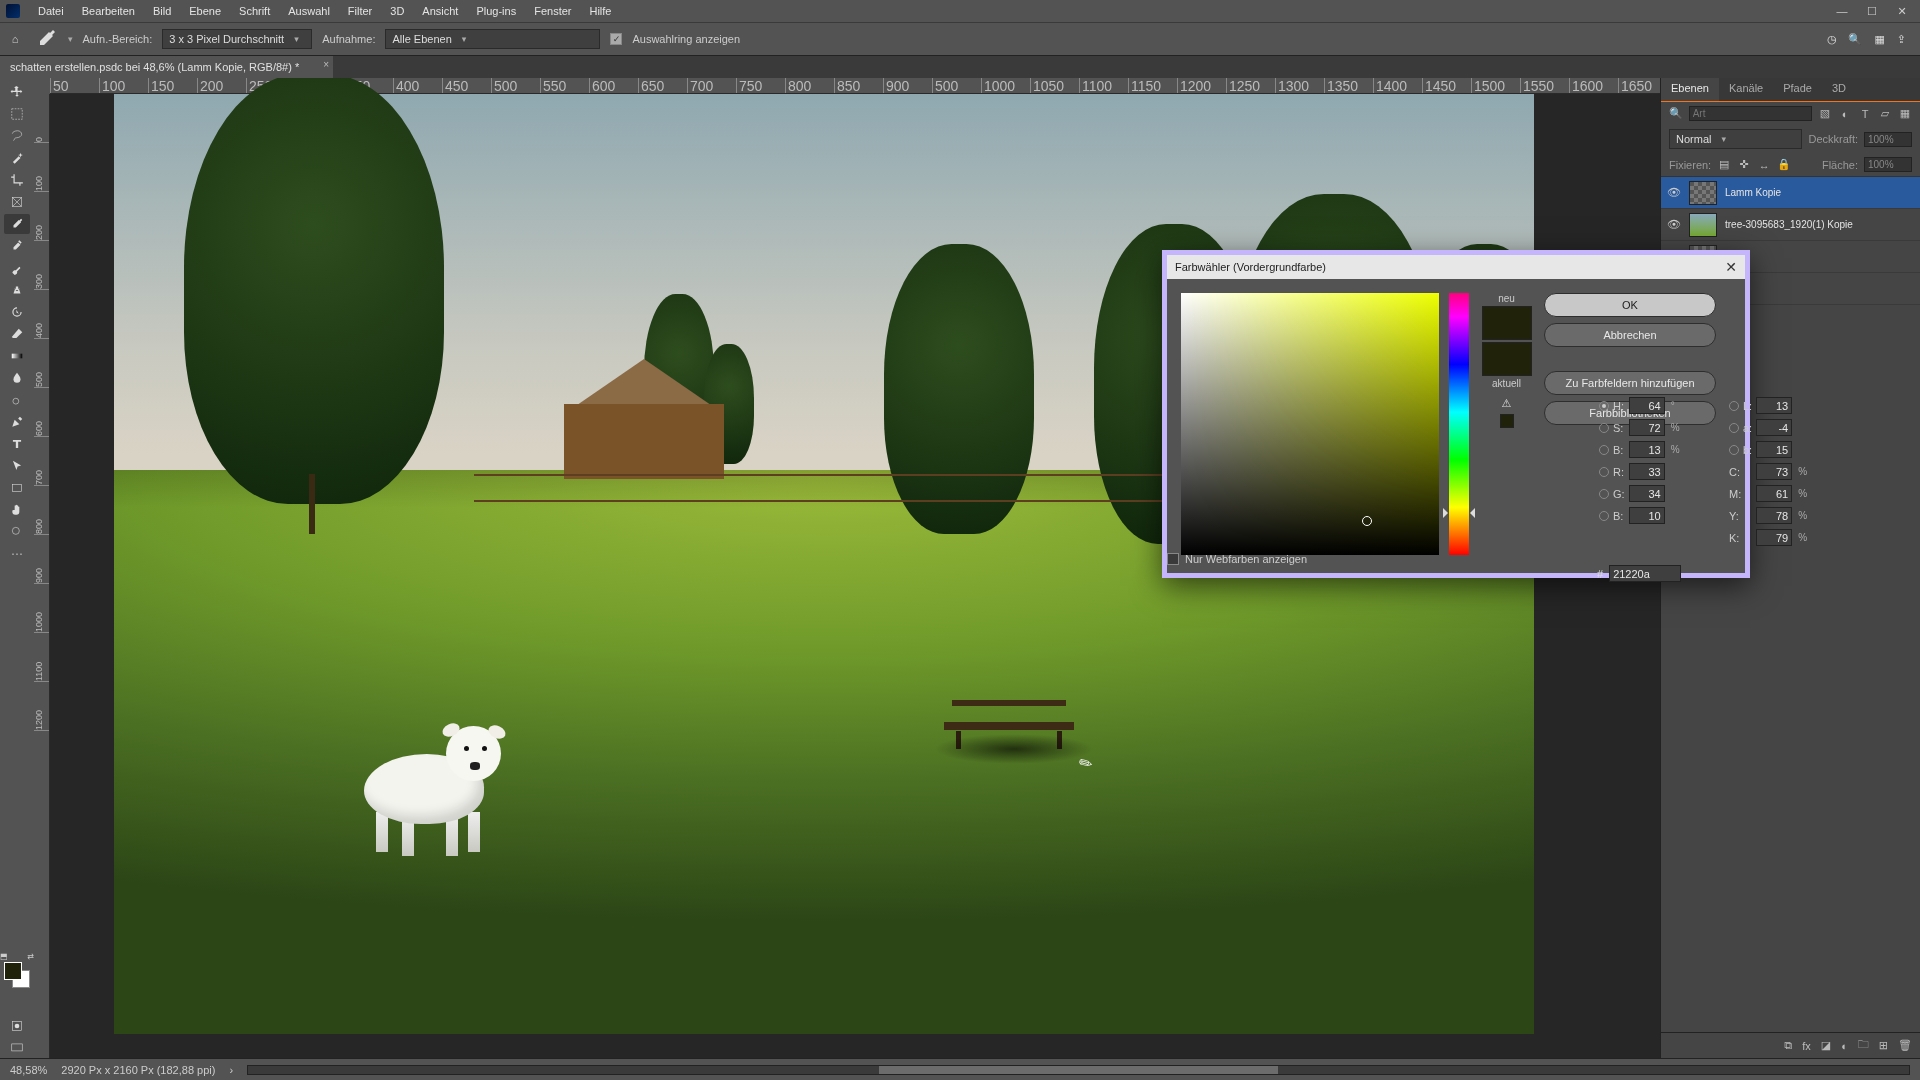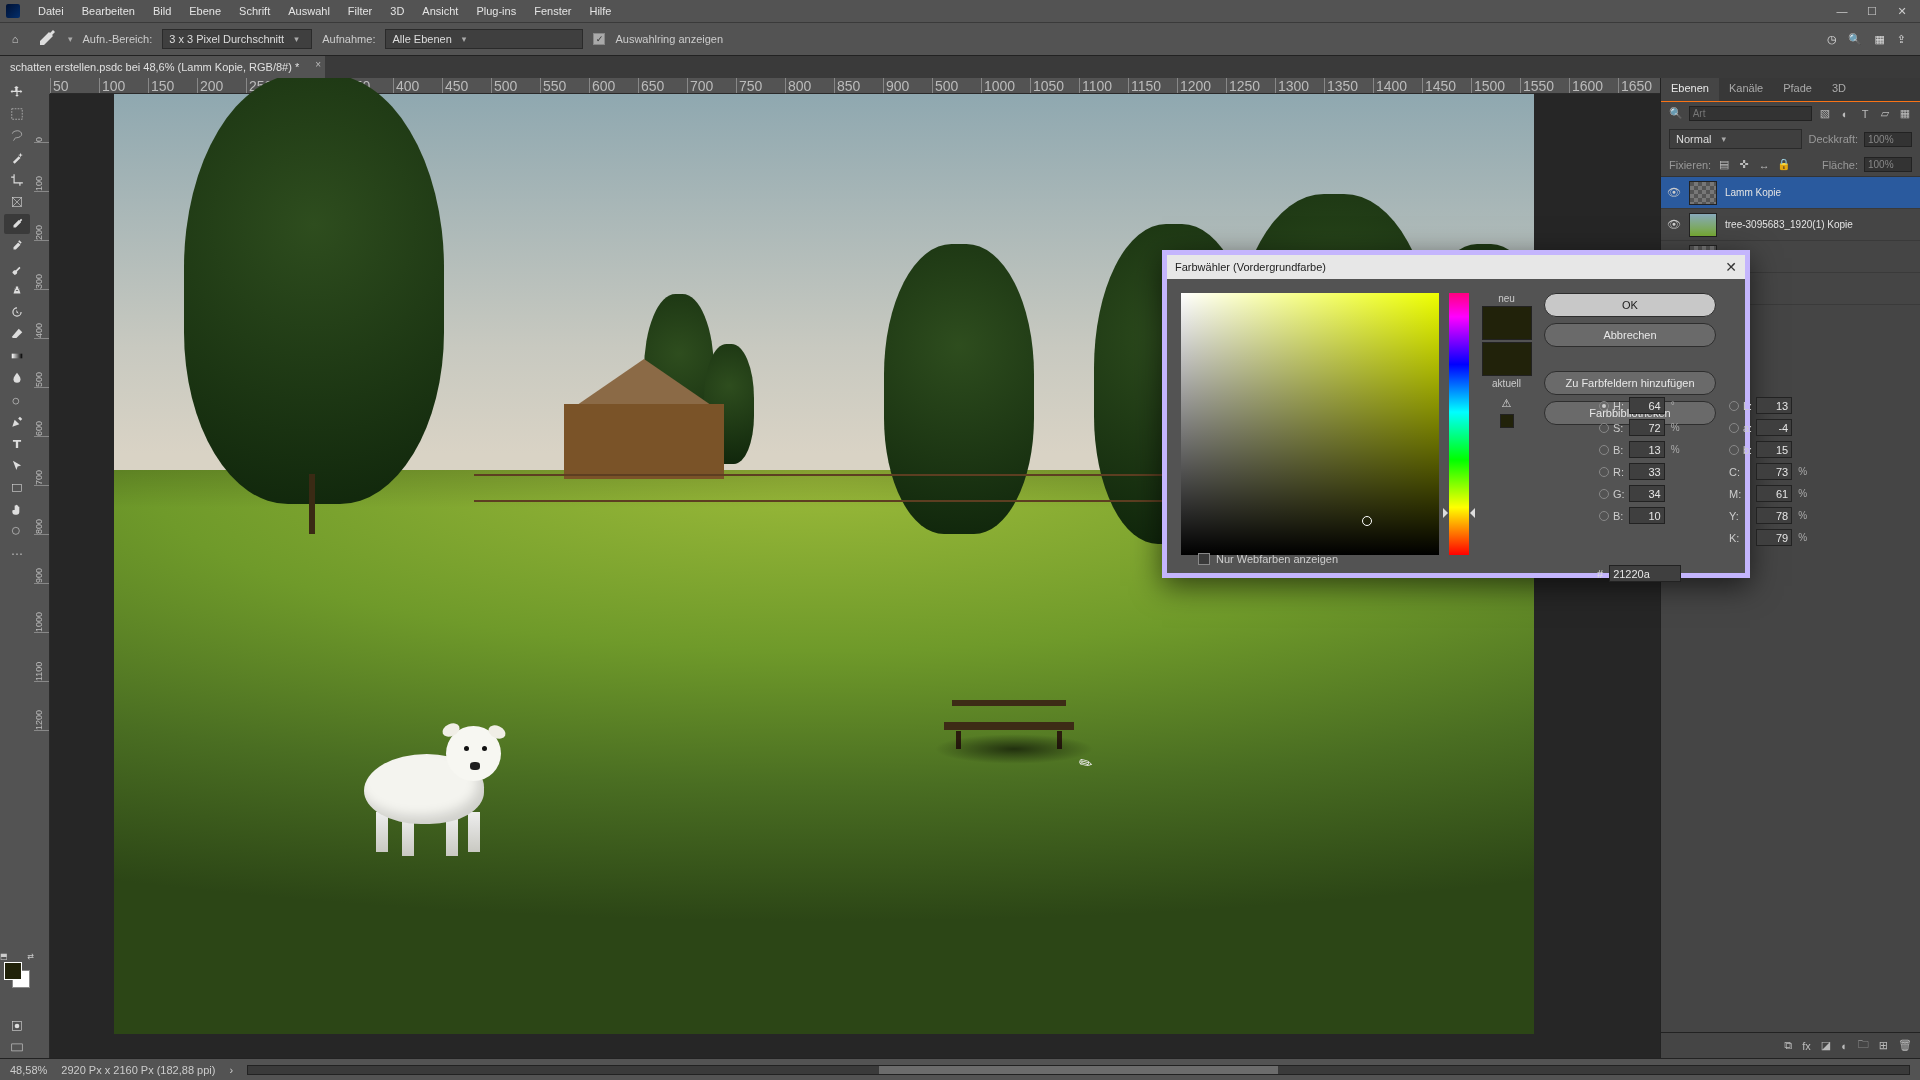--- a/index.html
+++ b/index.html
@@ -15,21 +15,21 @@
   #optionsbar .homeico { width:18px;height:18px; display:flex;align-items:center;justify-content:center;color:#ccc;}
   #optionsbar .toolico { width:24px;height:24px; display:flex;align-items:center;justify-content:center;}
   .dd { background:#3f3f3f;border:1px solid #2a2a2a;color:#ddd;padding:2px 6px; height:20px; display:flex; align-items:center; gap:6px; position:relative;}
   .dd::after{content:"▾";font-size:9px;color:#aaa;margin-left:4px;}
   .chk { width:12px;height:12px;border:1px solid #888;background:#3a3a3a;display:inline-flex;align-items:center;justify-content:center;font-size:9px;color:#333;}
   .chk.checked{background:#aaa;}
   .lbl { color:#ccc;}
   #optionsbar .right { margin-left:auto; display:flex; gap:12px; padding-right:8px;}
   
   #doctab { height:22px; background:#3a3a3a; display:flex; align-items:center;}
-  #doctab .tab { background:#535353; height:100%; padding:0 26px 0 10px; display:flex; align-items:center; color:#e0e0e0; position:relative;}
+  #doctab .tab { background:#535353; height:100%; padding:0 34px 0 10px; display:flex; align-items:center; color:#e0e0e0; position:relative;}
   #doctab .tab .x{position:absolute;right:4px;top:3px;font-size:10px;color:#bbb;}
   
   #workarea { position:absolute; top:78px; left:0; right:0; bottom:22px; display:flex;}
   
   #toolbox { width:34px; background:#535353; display:flex; flex-direction:column; align-items:center; padding-top:4px; gap:2px;}
   .tbtn { width:26px;height:20px; display:flex;align-items:center;justify-content:center; color:#ddd; border-radius:2px;}
   .tbtn.sel{background:#3a3a3a;}
   .tbtn svg{width:14px;height:14px;fill:#ddd;}
   .swatches { margin-top:auto; margin-bottom:20px; width:30px; height:34px; position:relative;}
   .swatches .fg{position:absolute;width:18px;height:18px;border:1px solid #fff; background:#21220a; left:2px; top:2px; z-index:2;}
@@ -98,21 +98,21 @@
   .pbtn.primary{background:#c8c8c8;color:#222;}
   .fields{position:absolute;left:432px;top:142px;display:grid;grid-template-columns:auto 38px 16px;column-gap:4px;row-gap:5px;align-items:center;}
   .fields2{position:absolute;left:562px;top:142px;display:grid;grid-template-columns:auto 38px 16px;column-gap:4px;row-gap:5px;align-items:center;}
   .fradio{width:10px;height:10px;border:1px solid #888;border-radius:50%;display:inline-block;margin-right:4px;}
   .fradio.on::after{content:"";display:block;width:4px;height:4px;background:#ccc;border-radius:50%;margin:2px;}
   .flab{color:#ccc;font-size:11px;display:flex;align-items:center;}
   .finp{width:36px;height:17px;background:#3f3f3f;border:1px solid #222;color:#e6e6e6;font-size:11px;text-align:right;padding:0 3px;}
   .funit{color:#aaa;font-size:10px;}
   .hexrow{position:absolute;left:430px;top:310px;display:flex;align-items:center;gap:6px;}
   .hexrow .finp{width:72px;text-align:left;}
-  .webchk{position:absolute;left:31px;top:298px;display:flex;align-items:center;gap:6px;color:#ccc;}
+  .webchk{position:absolute;left:0;top:298px;display:flex;align-items:center;gap:6px;color:#ccc;}
   
   #statusbar{position:absolute;left:0;right:0;bottom:0;height:22px;background:#535353;border-top:1px solid #222;display:flex;align-items:center;gap:14px;padding:0 10px;color:#ccc;font-size:10px;}
   #statusbar .scrolltrack{flex:1;height:10px;background:#3a3a3a;border:1px solid #222;position:relative;}
   #statusbar .scrollthumb{position:absolute;height:100%;background:#6c6c6c;}
 </style>
 </head>
 <body>
 
 <div id="menubar">
   <div class="logo"></div>
@@ -139,21 +139,21 @@
   <div class="homeico">⌂</div>
   <div class="toolico">
     <svg viewBox="0 0 24 24">
         <path fill="#ddd" d="M19 3l2 2-3 3 1 1-9 9H6v-4l9-9 1 1 3-3z"></path>
       </svg>
   </div>
   <span style="color:#aaa;font-size:9px">▾</span>
   <span class="lbl">Aufn.-Bereich:</span>
   <div class="dd" style="width:150px">3 x 3 Pixel Durchschnitt</div>
   <span class="lbl">Aufnahme:</span>
-  <div class="dd" style="width:198px">Alle Ebenen</div>
+  <div class="dd" style="width:215px">Alle Ebenen</div>
   <span class="chk checked">✓</span>
   <span class="lbl">Auswahlring anzeigen</span>
   <div class="right">
     <span>◷</span>
     <span>🔍</span>
     <span>▦</span>
     <span>⇪</span>
   </div>
 </div>
 

